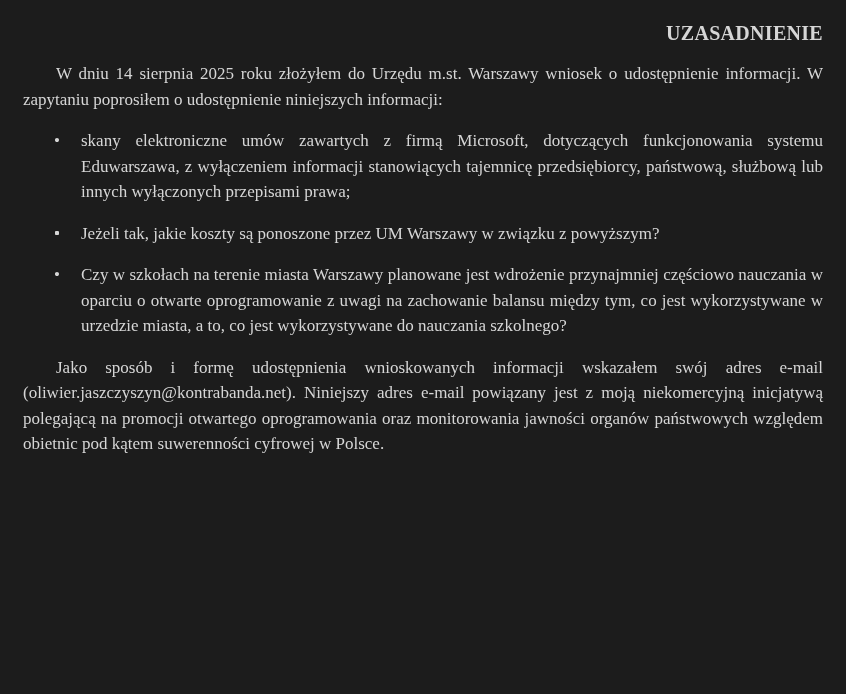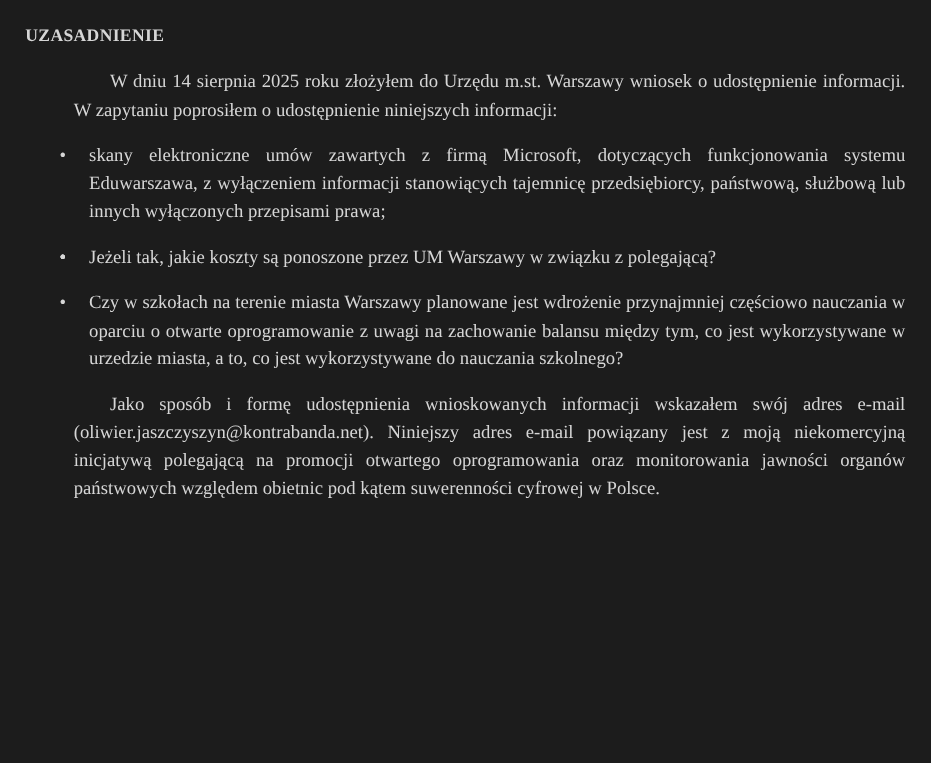--- a/index.html
+++ b/index.html
@@ -17,33 +17,32 @@
     box-sizing: border-box;
     width: 846px;
     height: 694px;
     padding: 20px 23px 0 23px;
     color: #d6d6d6; 
     font-size: 17px;
     line-height: 25.5px;
   }
   .doc-title {
     margin: 0 0 15px 0;
-    font-size: 16px;
+    font-size: 20px;
     line-height: 26px;
     font-weight: bold;
-    text-align: left;
+    text-align: right;
     letter-spacing: 0.3px;
   }
   .para {
     margin: 0 0 16px 0;
     text-align: justify;
   }
   .para.indent {
     text-indent: 33px;
-    margin-left: 44px;
   }
   ul.doc-list {
     list-style: none;
     margin: 0;
     padding: 0;
   }
   ul.doc-list > li {
     position: relative;
     margin: 0 0 16px 0;
     padding-left: 58px;
@@ -74,21 +73,21 @@
     </li>
   </ul>
 
 
   <ul class="doc-list">
     <li>
       <span class="bullet">•</span>
     </li>
     <li>
       <span class="bullet">•</span>
-      <span class="li-text">Jeżeli tak, jakie koszty są ponoszone przez UM Warszawy w związku z polegającą?</span>
+      <span class="li-text">Jeżeli tak, jakie koszty są ponoszone przez UM Warszawy w związku z powyższym?</span>
     </li>
     <li>
       <span class="bullet">•</span>
       <span class="li-text">Czy w szkołach na terenie miasta Warszawy planowane jest wdrożenie przynajmniej częściowo nauczania w oparciu o otwarte oprogramowanie z uwagi na zachowanie balansu między tym, co jest wykorzystywane w urzedzie miasta, a to, co jest wykorzystywane do nauczania szkolnego?</span>
     </li>
   </ul>
 
   <p class="para indent">Jako sposób i formę udostępnienia wnioskowanych informacji wskazałem swój adres e-mail (oliwier.jaszczyszyn@kontrabanda.net). Niniejszy adres e-mail powiązany jest z moją niekomercyjną inicjatywą polegającą na promocji otwartego oprogramowania oraz monitorowania jawności organów państwowych względem obietnic pod kątem suwerenności cyfrowej w Polsce.</p>
 
 </div>

